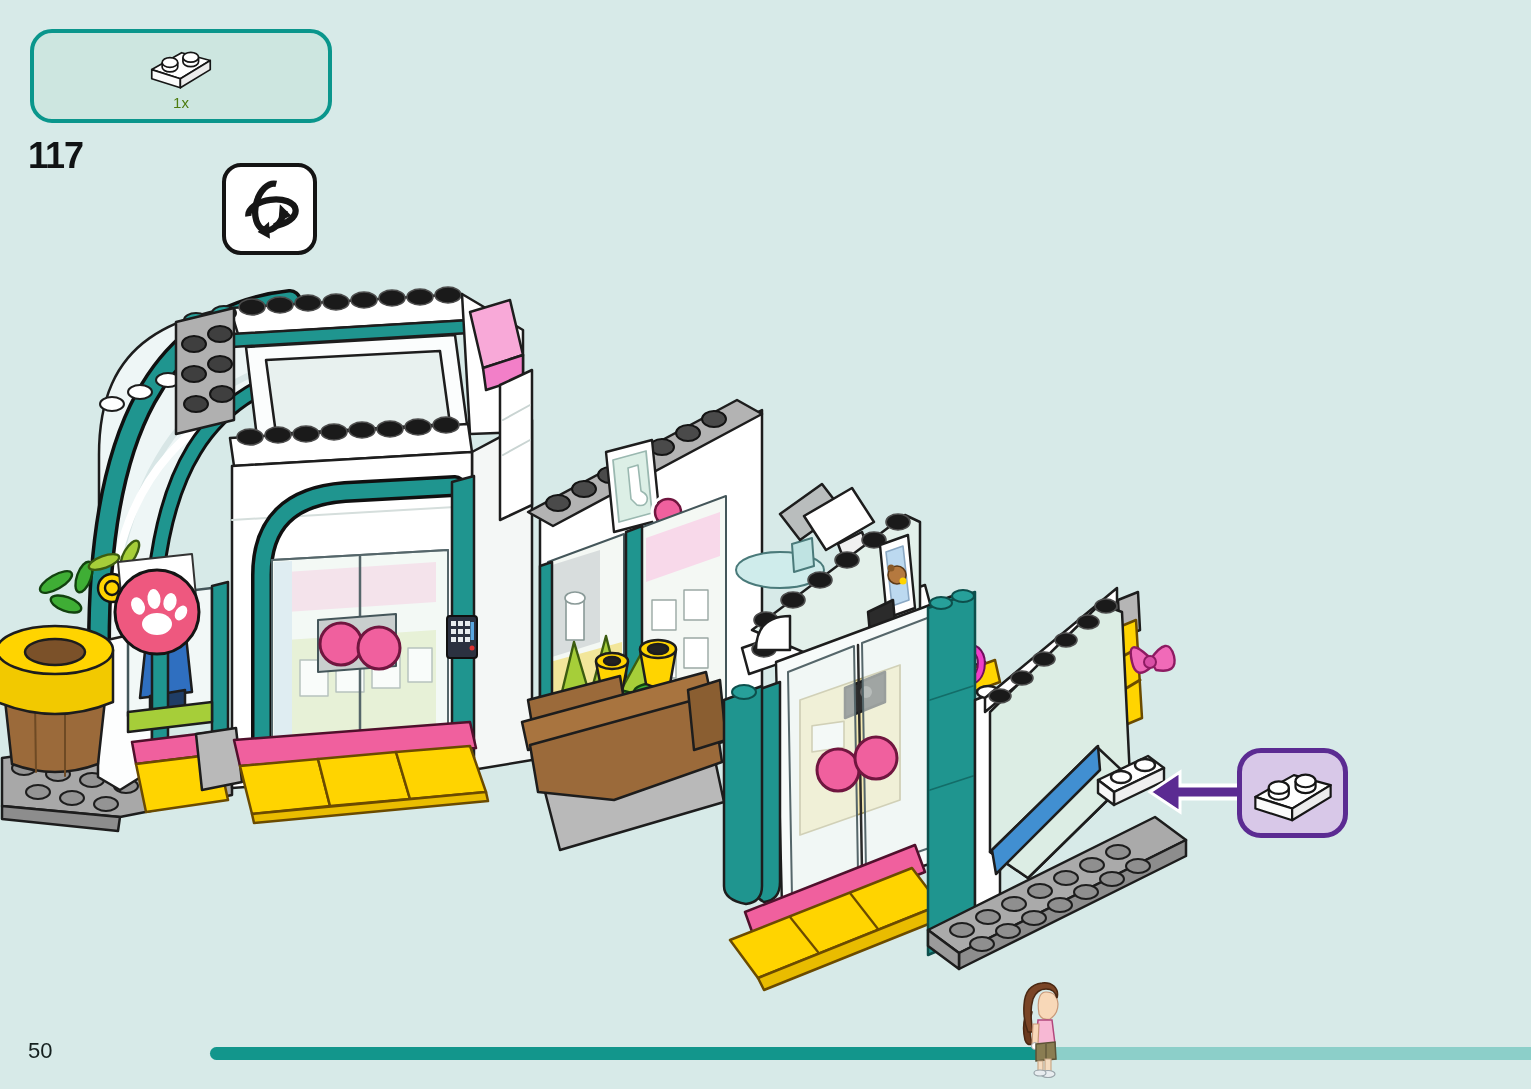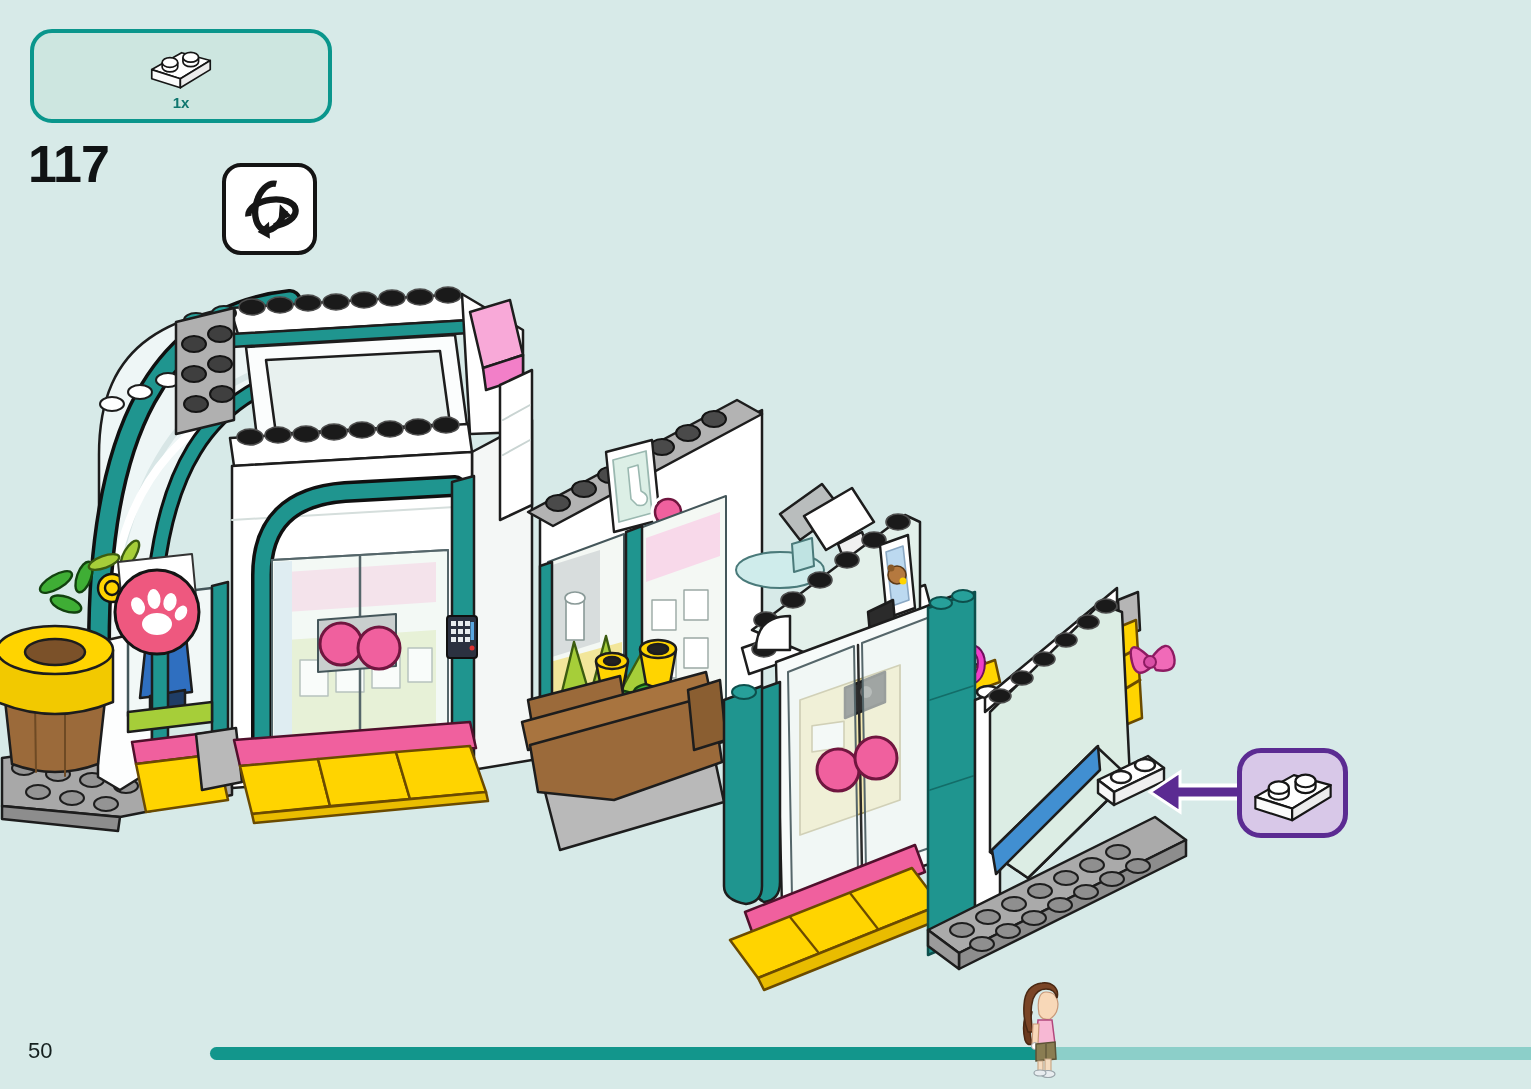--- a/index.html
+++ b/index.html
@@ -9,24 +9,24 @@
     background:#d7eae8;
     font-family:"Liberation Sans", sans-serif;
     overflow:hidden;
   }
   .parts-box{
     position:absolute;left:30px;top:29px;width:302px;height:94px;
     background:#cde6e0;border:4px solid #0a968c;border-radius:22px;
     box-sizing:border-box;
     display:flex;flex-direction:column;align-items:center;justify-content:center;
   }
-  .parts-box .count{font-size:15px;font-weight:700;color:#0f766e;margin-top:1px;}
+  .parts-box .count{font-size:15px;font-weight:400;color:#4d7c0f;margin-top:1px;}
   .step-number{
     position:absolute;left:28px;top:138px;
-    font-size:52px;font-weight:700;color:#101314;letter-spacing:-1px;line-height:1;
+    font-size:36px;font-weight:700;color:#101314;letter-spacing:-1px;line-height:1;
   }
   .rotate-box{
     position:absolute;left:222px;top:163px;width:95px;height:92px;
     background:#ffffff;border:4px solid #141414;border-radius:19px;
     box-sizing:border-box;display:flex;align-items:center;justify-content:center;
   }
   .scene{position:absolute;left:0;top:0;z-index:1;}
   .callout-box{
     position:absolute;left:1237px;top:748px;width:111px;height:90px;
     background:#d8c8e8;border:5px solid #5b2b92;border-radius:24px;

